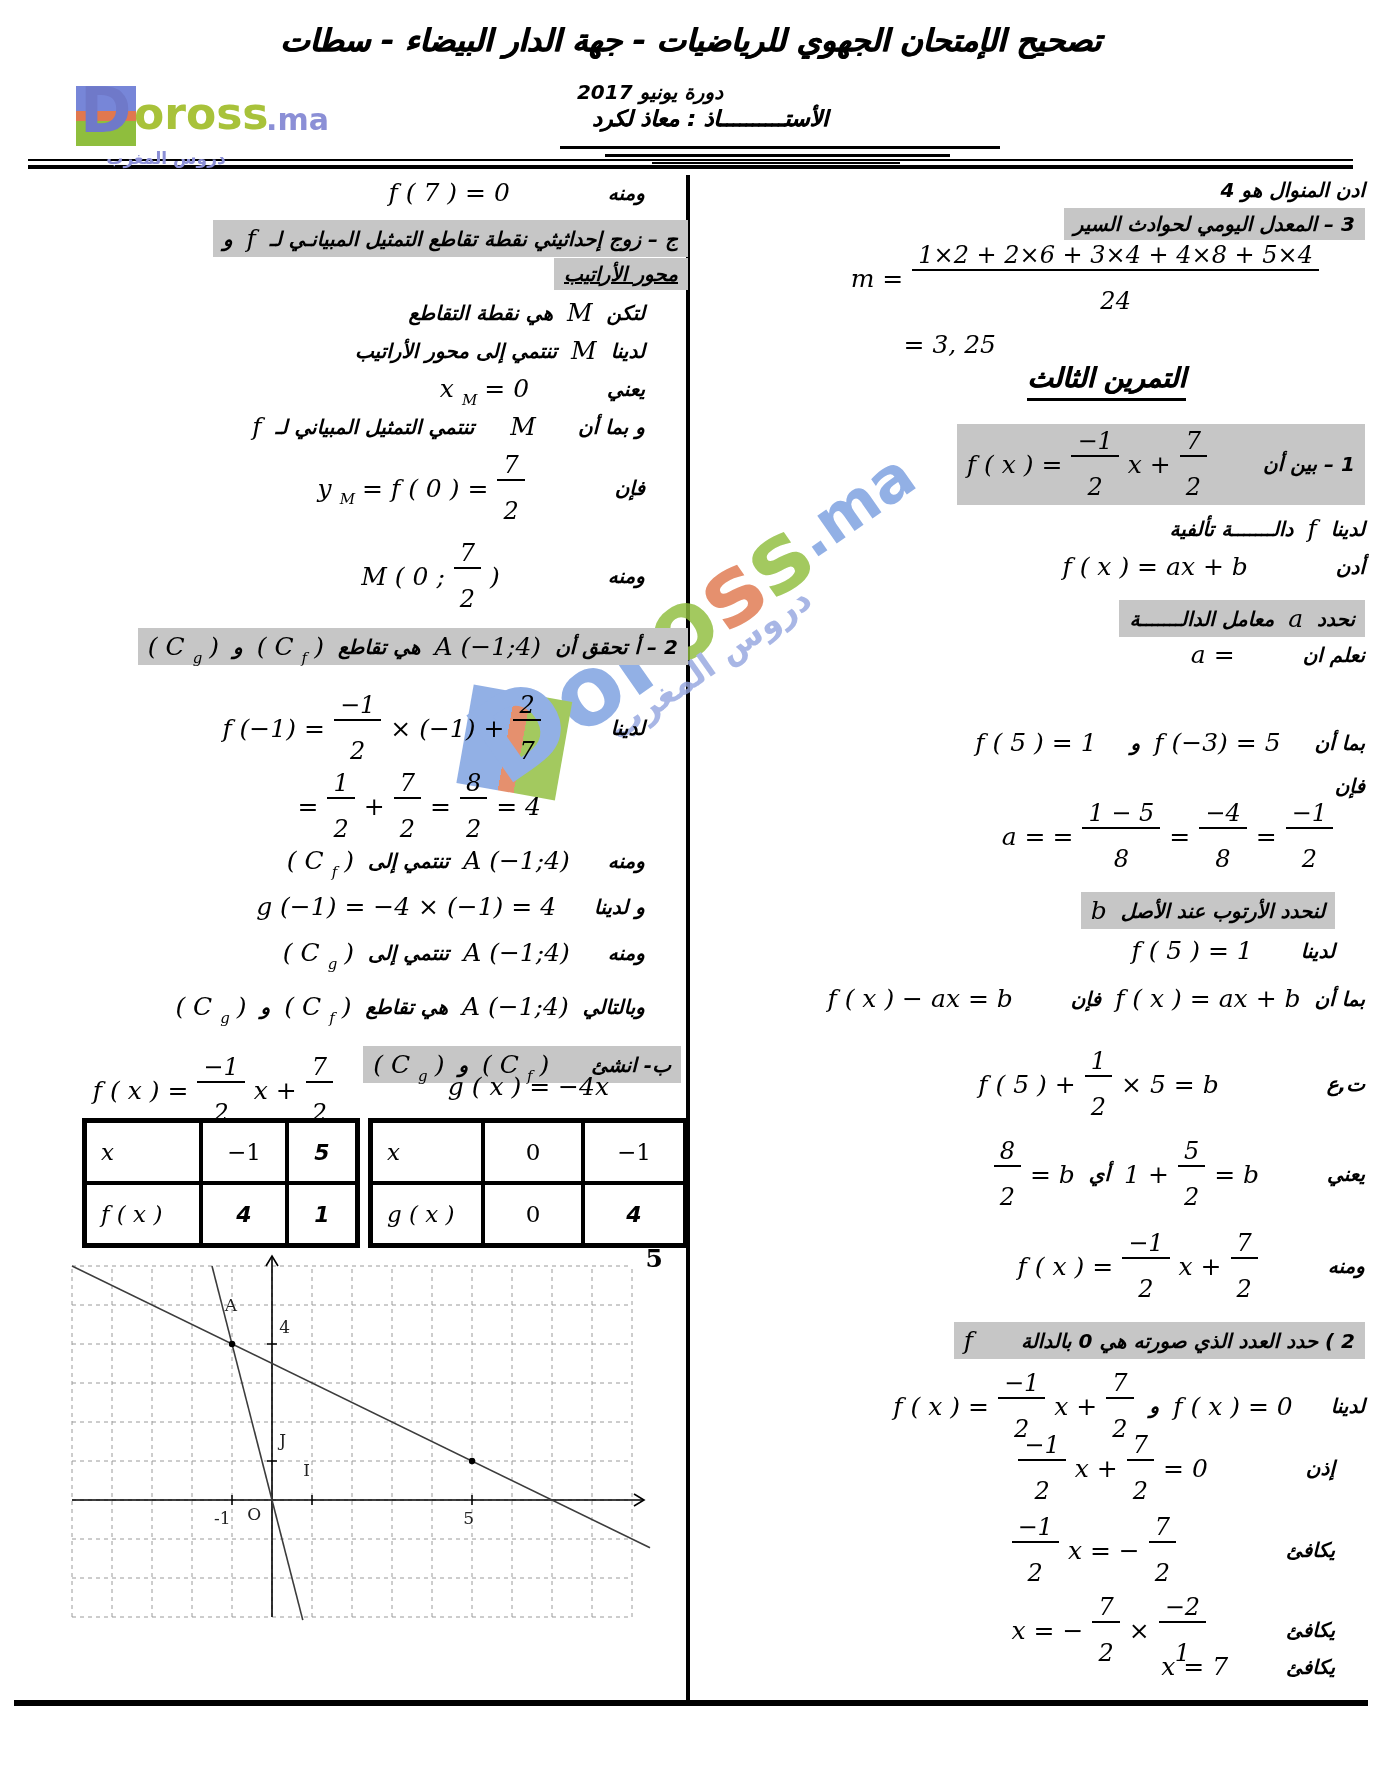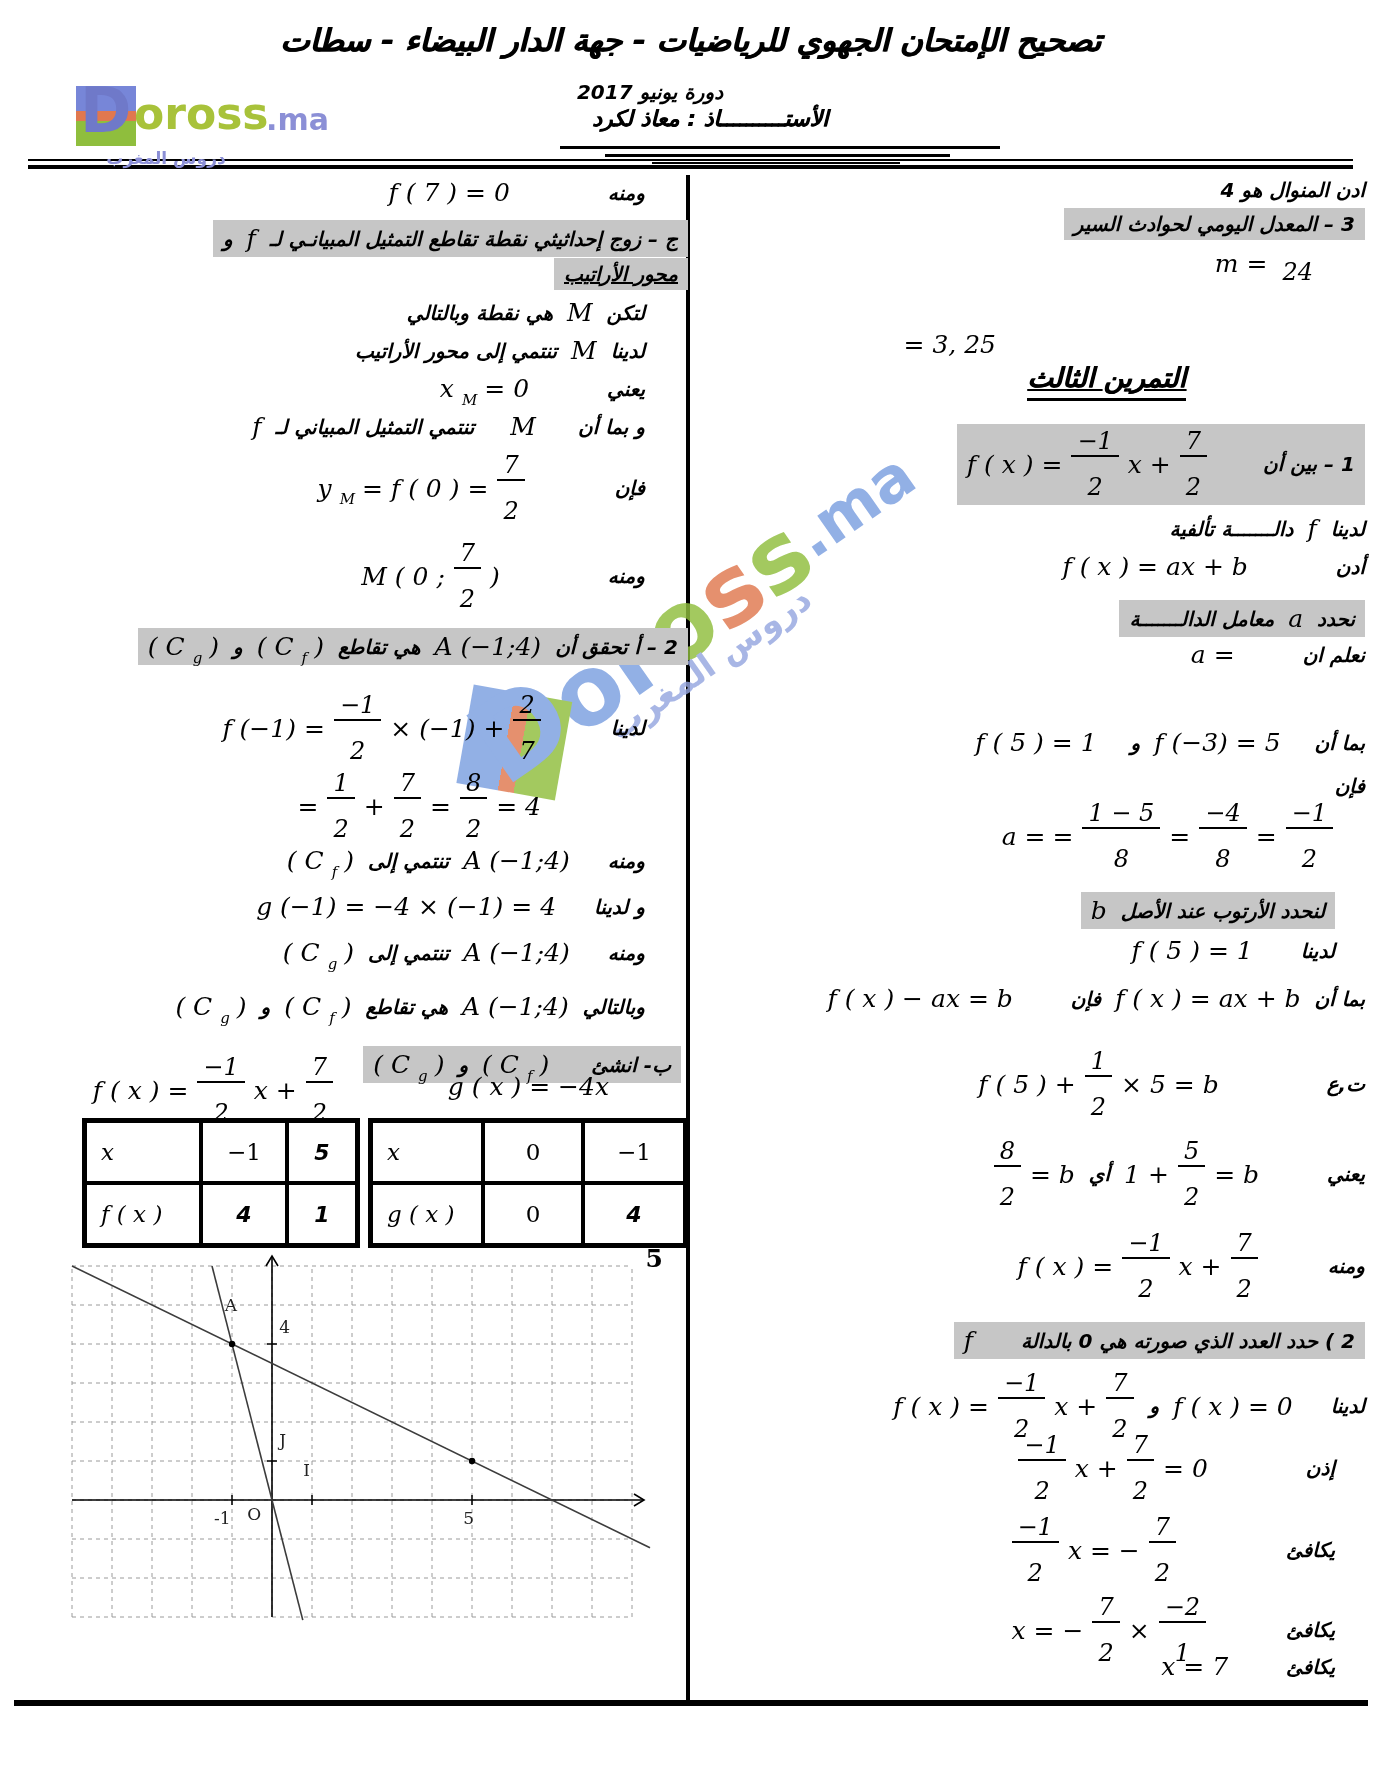--- a/index.html
+++ b/index.html
@@ -40,21 +40,21 @@
   .wm .tld{font-size:62px;font-weight:bold;color:#7b9fe0;}
   .wm .sub{position:absolute;left:170px;top:188px;font-size:34px;font-weight:bold;color:#96a7e0;
            transform:rotate(-35deg);}
   .c-blue{color:#7b9fe0}.c-green{color:#8fbe3d}.c-orange{color:#e0784f}
   
   #content{position:absolute;left:0;top:0;width:1381px;height:1778px;z-index:2;}
   .tline{position:absolute;display:flex;direction:rtl;align-items:center;gap:14px;white-space:nowrap;}
   .tline.hl{background:#c6c6c6;padding:4px 10px;}
   .ar{font-family:"DejaVu Sans",sans-serif;font-weight:bold;font-style:italic;font-size:20px;}
   .head{font-family:"DejaVu Sans",sans-serif;font-weight:bold;font-style:italic;font-size:27px;
-        border-bottom:3px solid #000;padding-bottom:5px;text-shadow:0.6px 0 #000;text-decoration:underline;}
+        border-bottom:3px solid #000;padding-bottom:5px;text-shadow:0.6px 0 #000;}
   .mr{display:inline-flex;direction:ltr;align-items:center;gap:7px;
       font-family:"DejaVu Serif",serif;font-style:italic;font-size:25px;}
   .mt{white-space:pre;}
   .mt.b{font-weight:bold;font-style:normal;}
   .fr{display:inline-flex;flex-direction:column;align-items:center;line-height:1.1;
       font-size:24px;margin:0 2px;}
   .fr .n{border-bottom:2px solid #000;padding:0 6px 1px 6px;}
   .fr .d{padding:17px 6px 0 6px;}
   .sbs{font-size:15px;transform:translateY(11px);margin-left:1px;}
   .gap{display:inline-block;height:1px;}
@@ -117,20 +117,21 @@
       <div class="tline" style="top: 178px; right: 16px;">
         <span class="ar">ادن المنوال  هو 4</span>
       </div>
       <div class="tline hl" style="top: 208px; right: 16px; margin-left: 27px;">
         <span class="ar">3 – المعدل  اليومي لحوادث السير</span>
       </div>
       <div class="tline" style="top: 242px; right: 60px;">
         <span class="mr">
           <span class="mt">m =</span>
           <span class="fr">
+            <span class="n">1×2 + 2×6 + 3×4 + 4×8 + 5×4</span>
             <span class="d">24</span>
           </span>
         </span>
       </div>
       <div class="tline" style="top: 330px; right: 385px;">
         <span class="mr">
           <span class="mt">= 3, 25</span>
         </span>
       </div>
       <div class="tline" style="top: 362px; right: 195px;">
@@ -383,21 +384,21 @@
         <span class="ar">و</span>
       </div>
       <div class="tline hl" style="top: 258px; right: 693px; text-decoration: underline;">
         <span class="ar">محور الأراتيب</span>
       </div>
       <div class="tline" style="top: 298px; right: 736px;">
         <span class="ar">لتكن</span>
         <span class="mr">
           <span class="mt">M</span>
         </span>
-        <span class="ar">هي نقطة وبالتالي</span>
+        <span class="ar">هي نقطة التقاطع</span>
       </div>
       <div class="tline" style="top: 336px; right: 736px;">
         <span class="ar">لدينا</span>
         <span class="mr">
           <span class="mt">M</span>
         </span>
         <span class="ar">تنتمي إلى محور الأراتيب</span>
       </div>
       <div class="tline" style="top: 374px; right: 736px;">
         <span class="ar">يعني</span>

